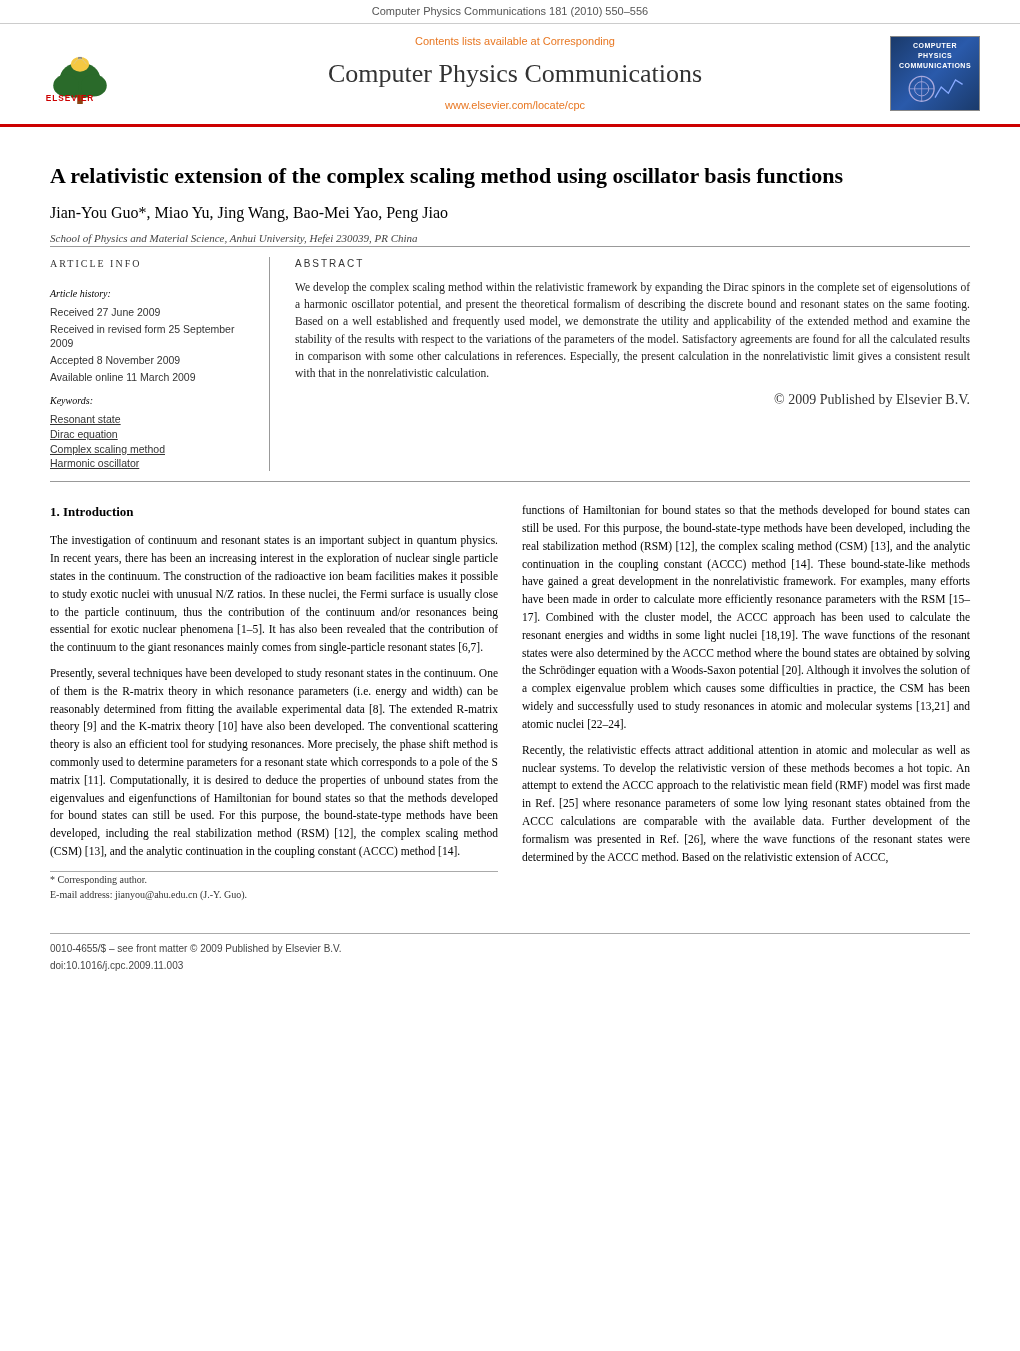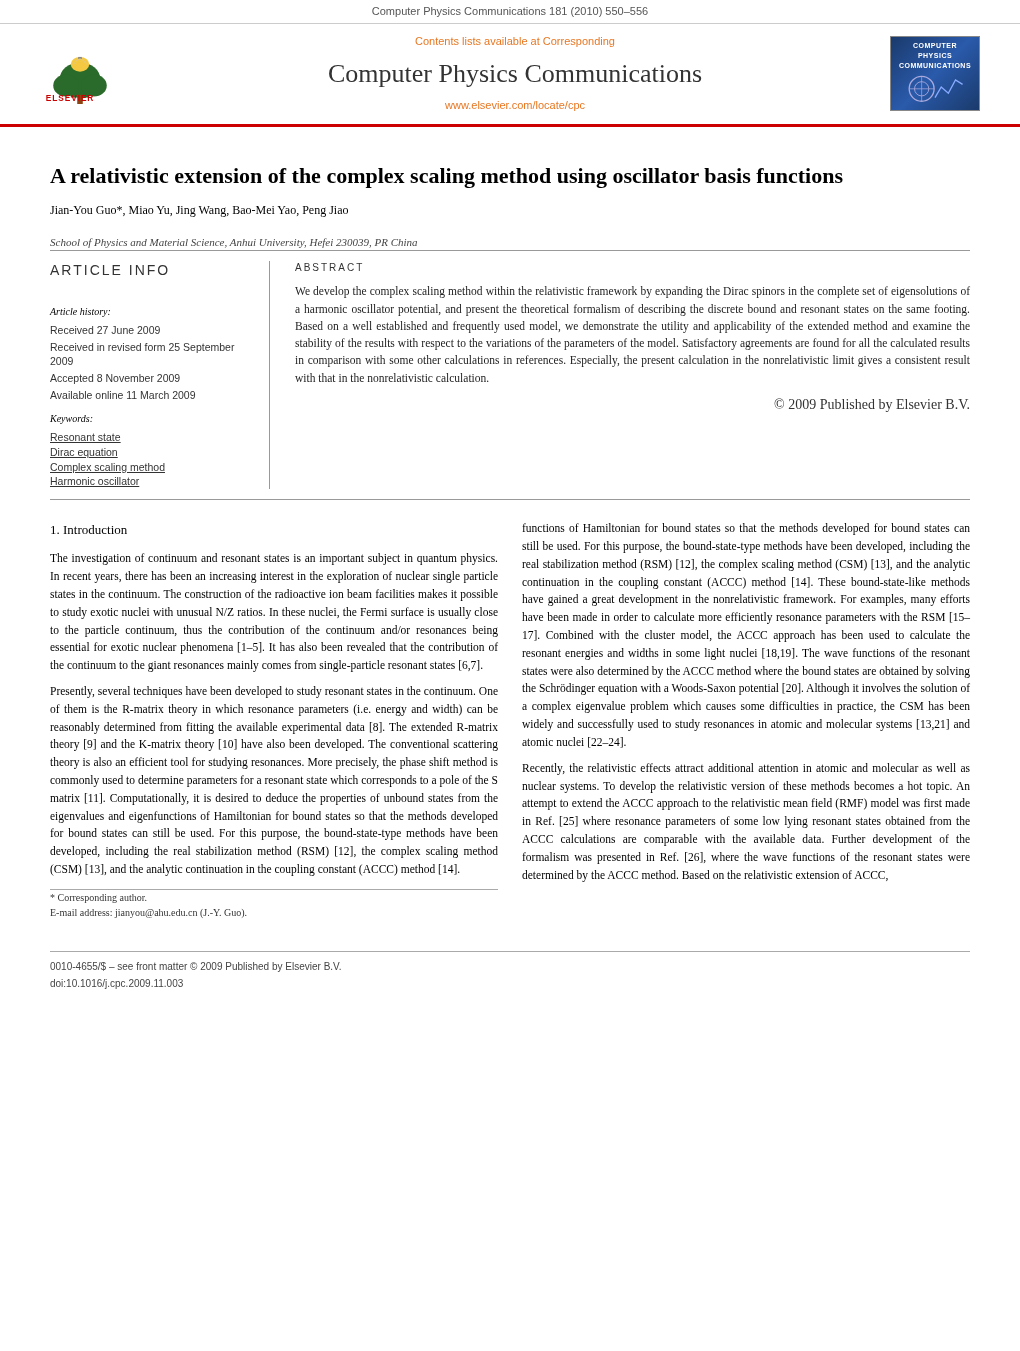--- a/index.html
+++ b/index.html
@@ -107,22 +107,22 @@
       font-weight: bold;
       font-family: 'Times New Roman', serif;
       margin-bottom: 12px;
       margin-top: 15px;
       line-height: 1.3;
       color: #000;
     }
 
     
     .authors {
-      font-size: 12px;
-      margin-bottom: 16px;
+      font-size: 16px;
+      margin-bottom: 6px;
       color: #000;
     }
 
     
     .affiliation {
       font-size: 11px;
       font-style: italic;
       color: #444;
       margin-bottom: 0;
     }
@@ -137,26 +137,26 @@
       padding: 10px 0;
     }
 
     .article-info {
       width: 220px;
       flex-shrink: 0;
       border-right: 1px solid #999;
       padding-right: 15px;
     }
     .article-info h3 {
-      font-size: 14px;
-      font-family: Liberation Sans, sans-serif;
+      font-size: 10px;
+      font-family: Liberation Serif, serif;
       letter-spacing: 2px;
       text-transform: uppercase;
       color: #333;
-      margin-bottom: 24px;
+      margin-bottom: 16px;
       font-weight: normal;
     }
     .article-info-section-title {
       font-size: 10px;
       font-style: italic;
       margin-bottom: 4px;
       color: #000;
     }
     .article-info p {
       font-size: 10.5px;
@@ -215,21 +215,21 @@
     .body-col {
       flex: 1;
       font-size: 11.5px;
       line-height: 1.55;
       color: #000;
       text-align: justify;
     }
 
     .section-heading {
       font-size: 13px;
-      font-weight: normal;
+      font-weight: bold;
       margin-bottom: 10px;
       font-family: 'Times New Roman', serif;
     }
 
     .body-col p {
       margin-bottom: 8px;
       text-indent: 0;
     }
 
     

